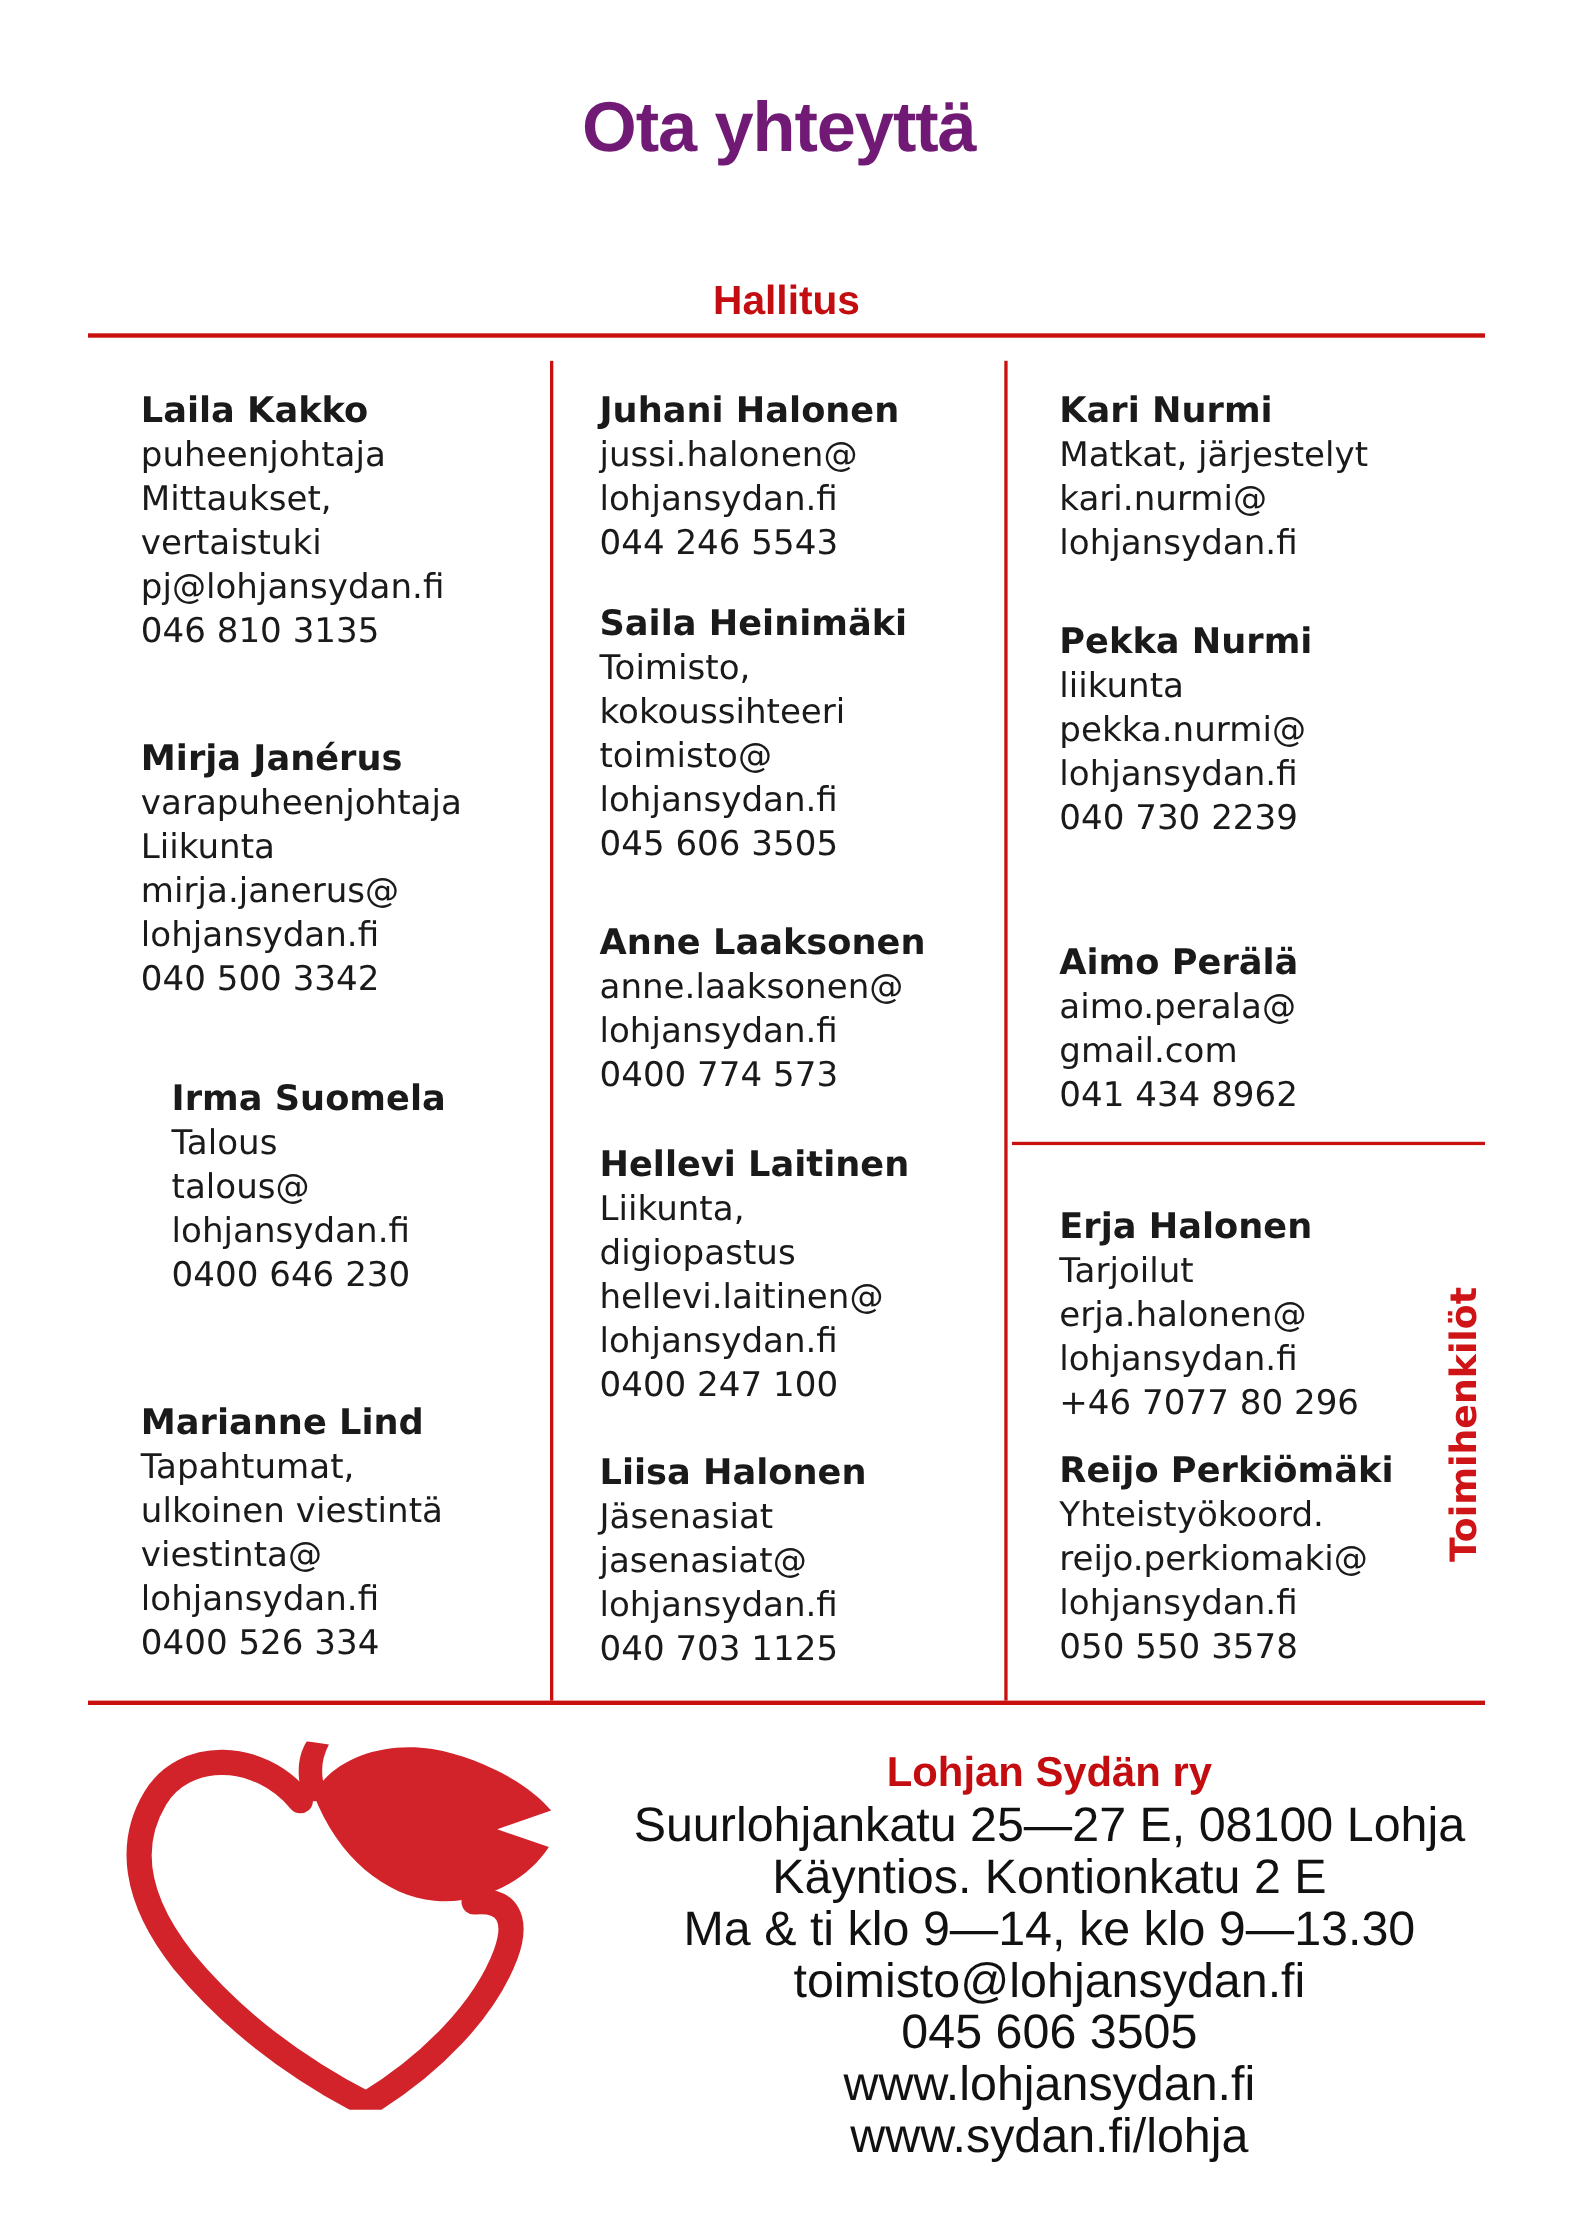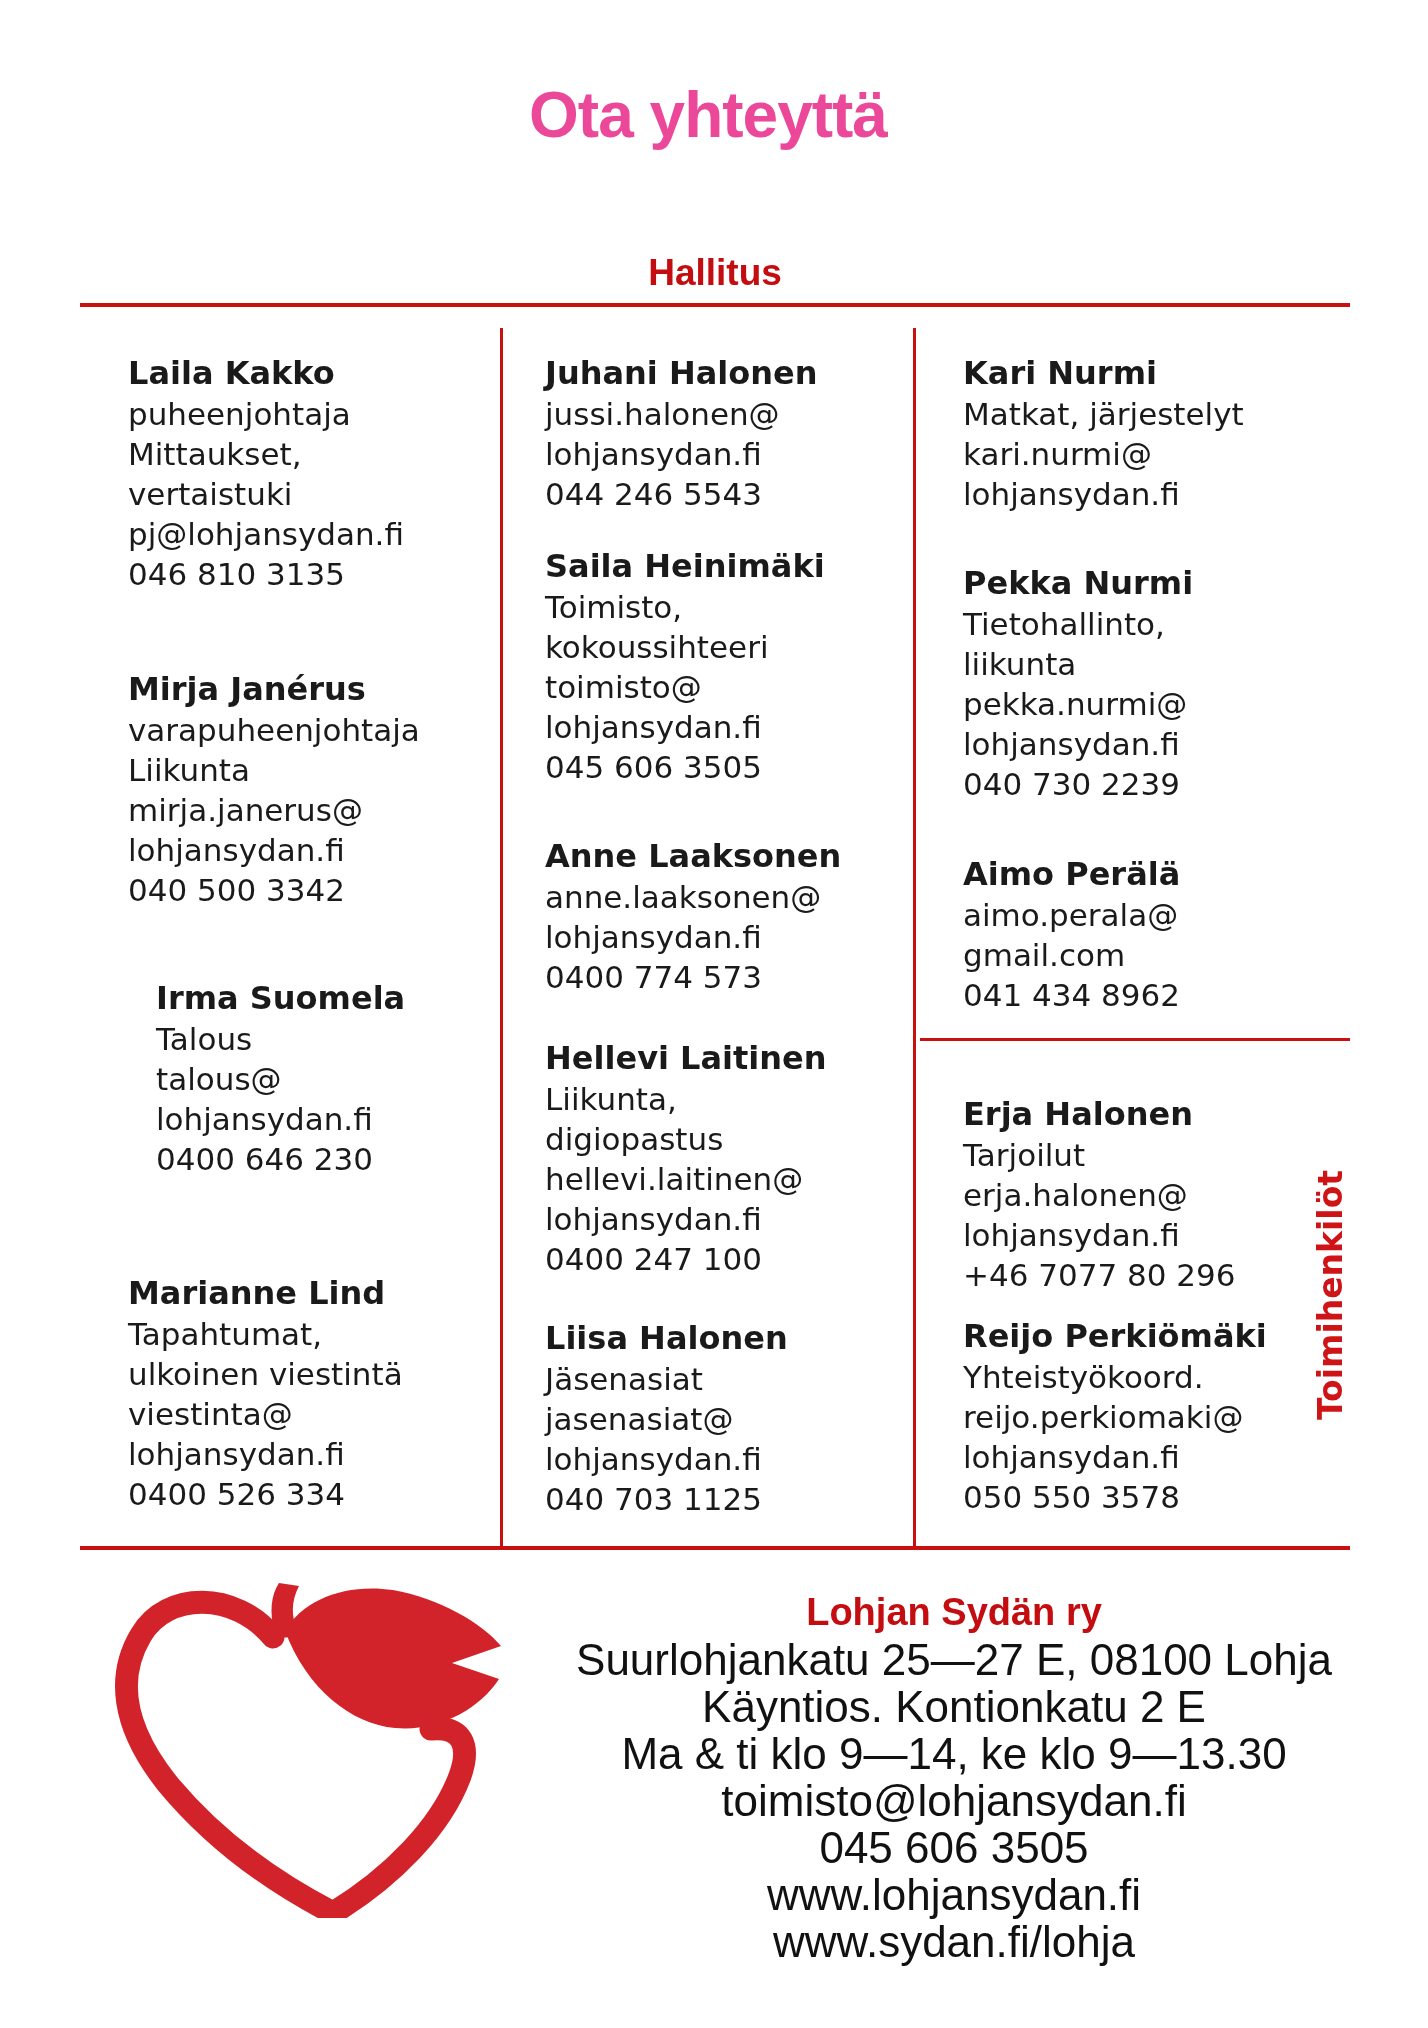--- a/index.html
+++ b/index.html
@@ -8,21 +8,21 @@
     width:1428px;height:2028px;
     overflow:hidden;
     font-family:"DejaVu Sans",sans-serif;
     color:#1a1a1a;
   }
   .page-title{
     position:absolute;top:78px;left:0;width:1416px;
     text-align:center;
     font-family:"Liberation Sans",sans-serif;
     font-weight:bold;font-size:64px;letter-spacing:-1px;
-    color:#ec4899;
+    color:#701a75;
   }
   .board-heading{
     position:absolute;top:252px;left:80px;width:1270px;
     text-align:center;
     font-family:"Liberation Sans",sans-serif;
     font-weight:bold;font-size:37px;
     color:#c40d10;
   }
   .rule{position:absolute;background:#c8100f;}
   .rule-top{left:80px;top:303px;width:1270px;height:4px;}
@@ -142,21 +142,20 @@
   </div>
 <div class="board-column board-column-3">
     <div class="entry" style="top: 352px;">
       <div class="entry-name">Kari Nurmi</div>
       <div class="entry-line">Matkat, järjestelyt</div>
       <div class="entry-line">kari.nurmi@</div>
       <div class="entry-line">lohjansydan.fi</div>
     </div>
     <div class="entry" style="top: 562px;">
       <div class="entry-name">Pekka Nurmi</div>
-      <div class="entry-line">Tietohallinto,</div>
       <div class="entry-line">liikunta</div>
       <div class="entry-line">pekka.nurmi@</div>
       <div class="entry-line">lohjansydan.fi</div>
       <div class="entry-line">040 730 2239</div>
     </div>
     <div class="entry" style="top: 853px;">
       <div class="entry-name">Aimo Perälä</div>
       <div class="entry-line">aimo.perala@</div>
       <div class="entry-line">gmail.com</div>
       <div class="entry-line">041 434 8962</div>

